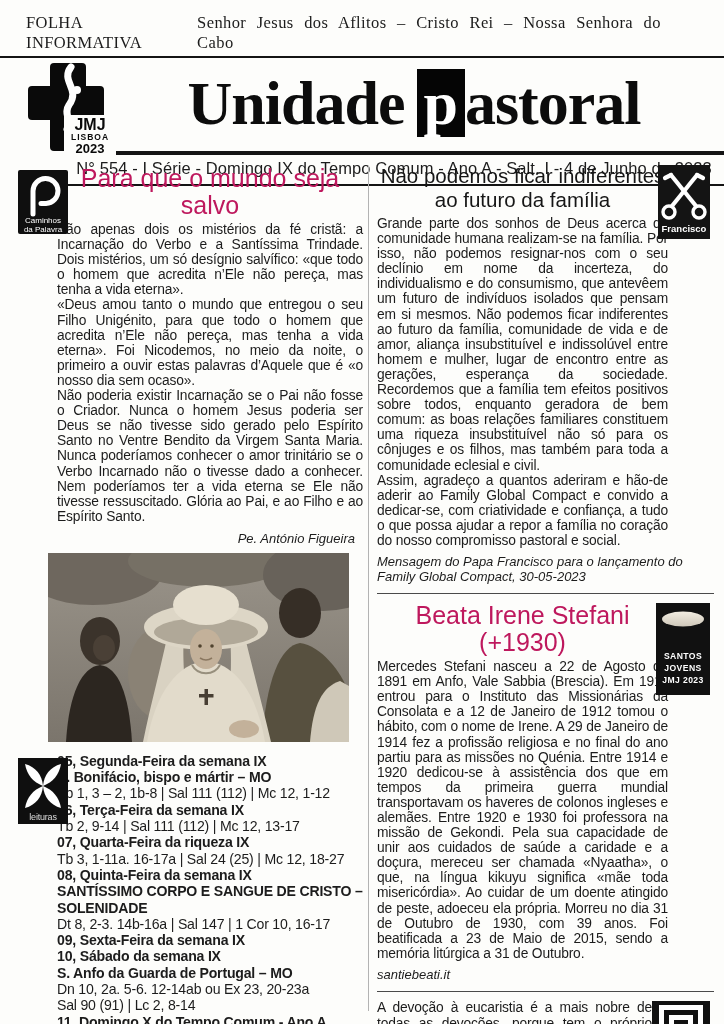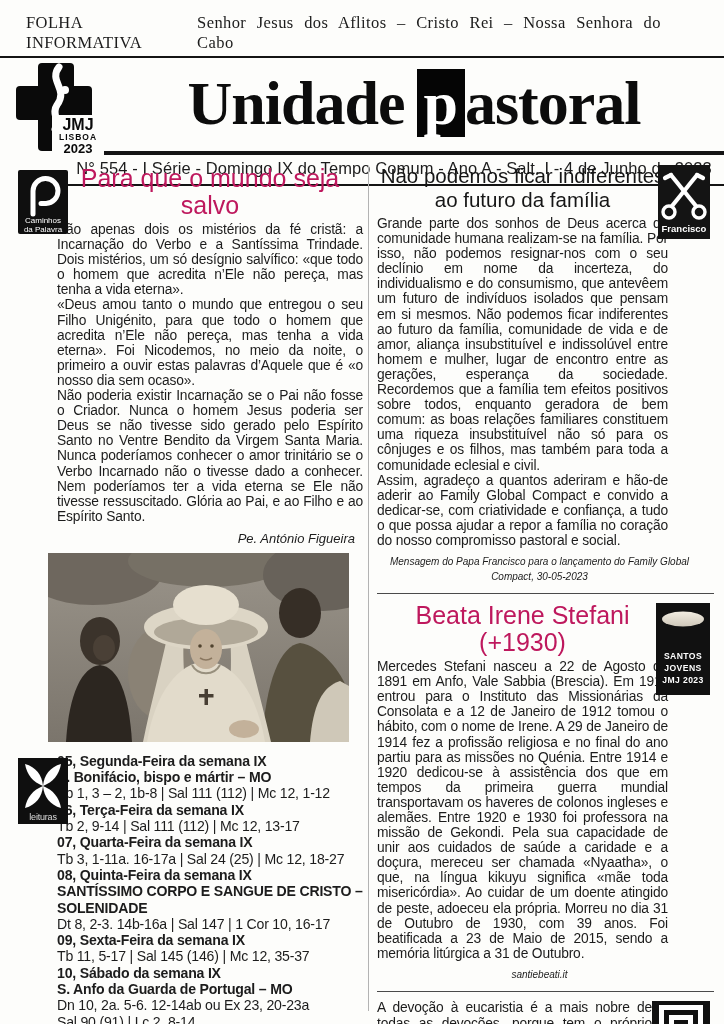--- a/index.html
+++ b/index.html
@@ -10,21 +10,21 @@
     font-family:"Liberation Sans", sans-serif;
   }
   
   .kicker {
     display:flex; justify-content:space-between; align-items:baseline;
     padding:13px 14px 3px 26px; border-bottom:2.5px solid #141414;
     font-family:"Liberation Serif", serif; font-size:16.5px; letter-spacing:.4px;
   }
   .kicker .kr { word-spacing:6px; padding-right:18px; }
   .masthead { position:relative; height:93px; }
-  .jmj-logo { position:absolute; left:12px; top:1px; }
+  .jmj-logo { position:absolute; left:24px; top:1px; }
   .masthead-title {
     margin-left:104px; text-align:center; white-space:nowrap;
     font-family:"Liberation Serif", serif; font-weight:bold;
     font-size:62px; line-height:90px; letter-spacing:-1px; color:#0c0c0c;
   }
   .pbox { background:#050505; color:#ffffff; padding:0 8px 0 6px; margin-left:13px; }
   .issue-bar {
     margin-left:64px; border-top:4px solid #141414; border-bottom:2px solid #141414;
     text-align:center; font-size:16.5px; padding:4px 0 6px; letter-spacing:.1px;
   }
@@ -35,21 +35,21 @@
   .article { position:relative; }
   .pad-l { padding-left:47px; }
   .pad-r { padding-right:46px; }
   .logo-tl { position:absolute; left:8px; top:5px; }
   .logo-tr { position:absolute; right:4px; top:1px; }
   .a-title { text-align:center; font-size:25px; line-height:27px; font-weight:400; color:#be185d; margin-bottom:3px; }
   .a-title-sm { text-align:center; font-size:20.5px; line-height:24px; font-weight:400; color:#161616; margin-bottom:4px; }
   .body-text { font-size:13.8px; line-height:15.1px; text-align:justify; letter-spacing:-.15px; }
   .body-text p { margin:0; }
   .sig { text-align:right; font-style:italic; font-size:13px; margin-top:7px; padding-right:8px; }
-  .attr { text-align:center; font-style:italic; font-size:10px; line-height:14.5px; margin-top:7px; padding-right:12px; }
+  .attr { text-align:left; font-style:italic; font-size:13px; line-height:14.5px; margin-top:7px; padding-right:12px; }
   .rule { border:none; border-top:1.6px solid #4a4a4a; margin:9px 0 8px; }
   .photo { display:block; margin:7px 0 0 38px; }
   
   .leituras { position:relative; padding-left:47px; margin-top:11px;
               font-size:14.1px; line-height:16.3px; letter-spacing:-.2px; }
   .lt-b { font-weight:bold; }
   
   .pensamento { position:relative; padding-right:62px; margin-top:2px; }
   svg text { font-family:"Liberation Sans", sans-serif; }
 </style>
@@ -156,27 +156,26 @@
             <path d="M25,28 C26,39 32,47 43,50 C41,39 35,32 25,28 Z"></path>
           </g>
           <text x="25" y="62" text-anchor="middle" font-size="9" fill="#dddddd">leituras</text>
         </svg>
       </div>
       <div class="lt-b">05, Segunda-Feira da semana IX</div>
       <div class="lt-b">S. Bonifácio, bispo e mártir – MO</div>
       <div>Tb  1, 3 – 2, 1b-8  |  Sal 111 (112)  |  Mc 12, 1-12</div>
       <div class="lt-b">06, Terça-Feira da semana IX</div>
       <div>Tb  2, 9-14  |  Sal 111 (112)  |  Mc 12, 13-17</div>
-      <div class="lt-b">07, Quarta-Feira da semana IX</div>
+      <div class="lt-b">07, Quarta-Feira da riqueza IX</div>
       <div>Tb  3, 1-11a. 16-17a  |  Sal 24 (25)  |  Mc 12, 18-27</div>
       <div class="lt-b">08, Quinta-Feira da semana IX</div>
       <div class="lt-b">SANTÍSSIMO CORPO E SANGUE DE CRISTO – SOLENIDADE</div>
       <div>Dt 8, 2-3. 14b-16a  |  Sal 147  |  1 Cor 10, 16-17</div>
       <div class="lt-b">09, Sexta-Feira da semana IX</div>
-      <div>Tb  11, 5-17   |  Sal 145 (146)  |  Mc 12, 35-37</div>
       <div class="lt-b">10, Sábado da semana IX</div>
       <div class="lt-b">S. Anfo da Guarda de Portugal – MO</div>
       <div>Dn 10, 2a. 5-6. 12-14ab ou Ex 23, 20-23a</div>
       <div>Sal 90 (91)  |  Lc  2, 8-14</div>
       <div class="lt-b">11, Domingo X do Tempo Comum  - Ano A</div>
 
     </section>
   </main>
 
   <aside class="col-right">

